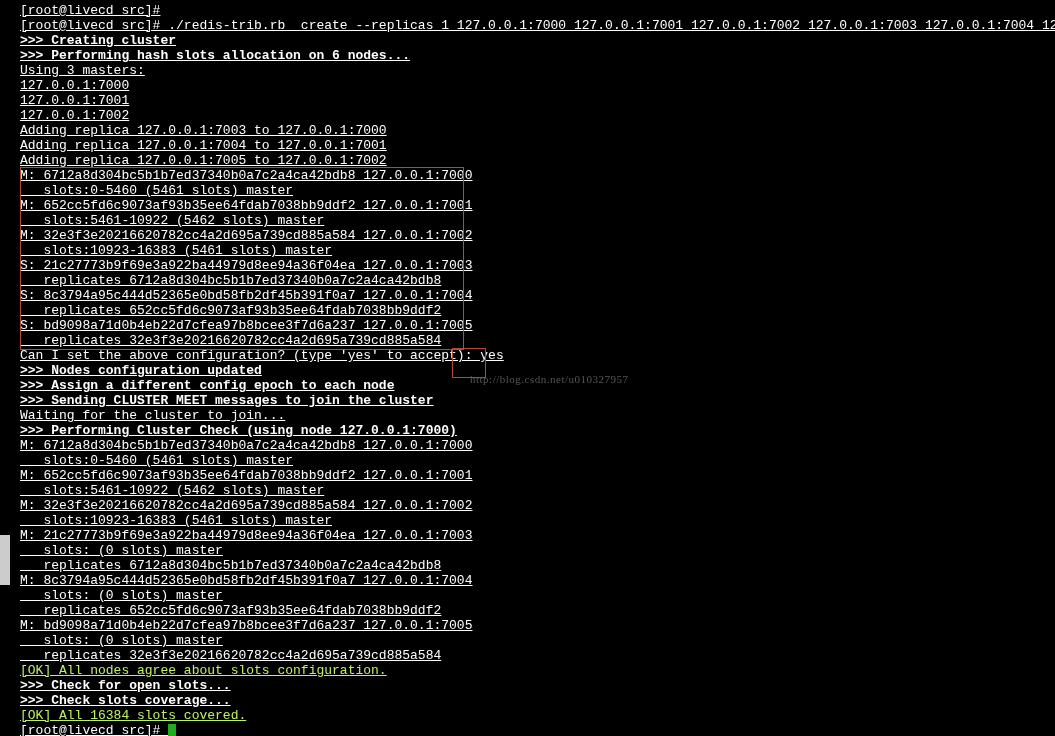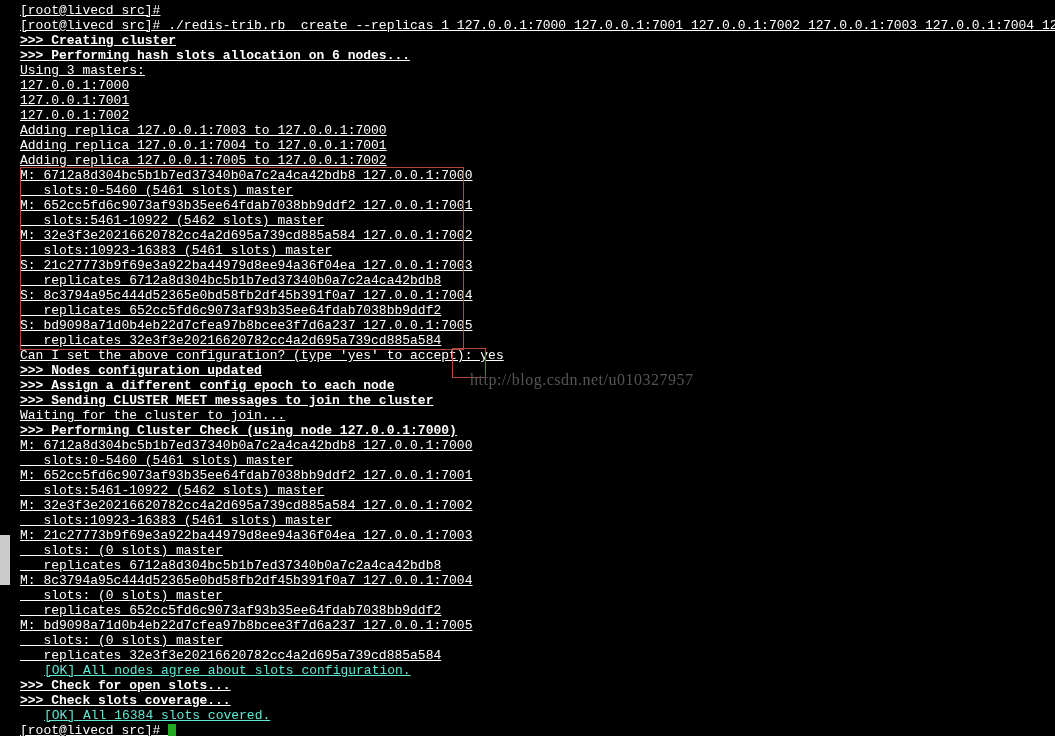--- a/index.html
+++ b/index.html
@@ -15,21 +15,21 @@
     overflow: hidden;
   }
   .terminal {
     position: relative;
     padding: 3px 0 0 20px;
     white-space: pre;
     background: #000;
   }
   .line { white-space: pre; text-decoration: underline; }
   .bold { font-weight: bold; }
-  .green { color: #5eead4; margin-left: 24px; }
+  .green { color: #bef264; }
   .cursor {
     display: inline-block;
     width: 8px;
     height: 14px;
     background: #22aa22;
     vertical-align: text-bottom;
   }
   .redbox1 {
     position: absolute;
     border: 1px solid #b44a3a;
@@ -37,21 +37,21 @@
   }
   .redbox2 {
     position: absolute;
     border: 1px solid #b44a3a;
     pointer-events: none;
   }
   .watermark {
     position: absolute;
     color: #555;
     font-family: "Times New Roman", serif;
-    font-size: 16px;
+    font-size: 11px;
     letter-spacing: 0.5px;
     pointer-events: none;
   }
   .sb {
     position: absolute;
     left: 0px;
     width: 10px;
     background: #ccc;
     top: 535px;
     height: 50px;

